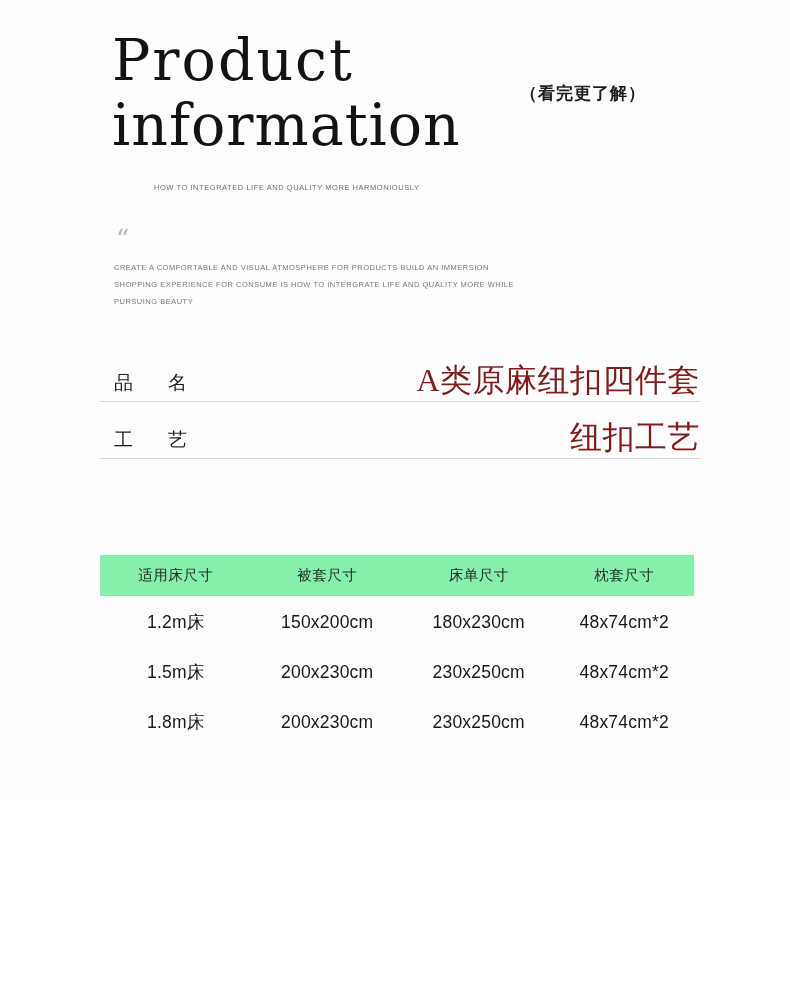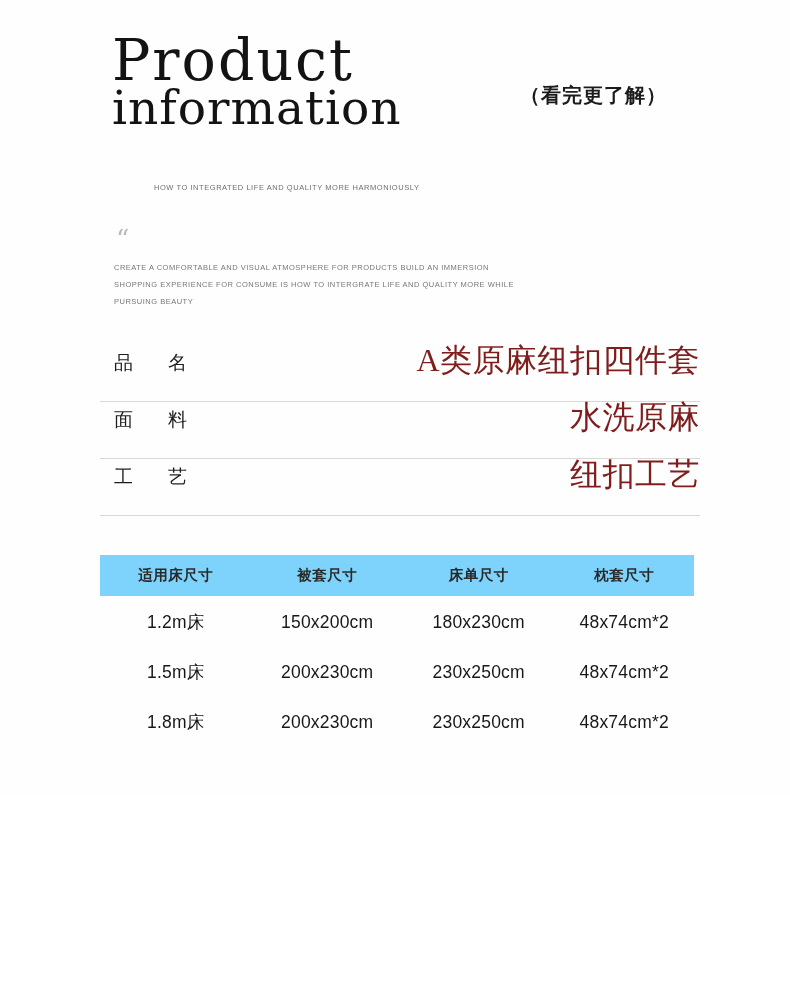--- a/index.html
+++ b/index.html
@@ -38,31 +38,31 @@
     color: #131313;
     line-height: 0.92;
   }
 
   .title-1 {
     font-size: 57px;
     letter-spacing: 2px;
   }
 
   .title-2 {
-    font-size: 47px;
-    letter-spacing: 1px;
-    margin-top: 0;
+    font-size: 57px;
+    letter-spacing: 1px;
+    margin-top: 13px;
   }
 
   .badge {
     position: absolute;
     left: 520px;
     top: 82px;
     font-family: Liberation Sans, sans-serif;
-    font-size: 20px;
+    font-size: 17px;
     font-weight: 700;
     color: #1b1b1b;
     letter-spacing: 1px;
   }
 
   .subtitle {
     position: absolute;
     left: 114px;
     top: 183px;
     font-size: 7.5px;
@@ -100,21 +100,21 @@
     left: 100px;
     top: 355px;
     width: 600px;
   }
 
   .spec-row {
     display: flex;
     align-items: flex-end;
     justify-content: space-between;
     border-bottom: 1px solid #d8d8d8;
-    padding-bottom: 25px;
+    padding-bottom: 5px;
     margin-bottom: 0;
     height: 47px;
     box-sizing: border-box;
   }
   .spec-row.second { margin-top: 10px; }
   .spec-row.third  { margin-top: 10px; }
 
   .spec-label {
     font-size: 19px;
     letter-spacing: 8px;
@@ -134,23 +134,23 @@
   
   .size-table {
     position: absolute;
     left: 100px;
     top: 555px;
     width: 594px;
     border-collapse: collapse;
   }
 
   .size-table thead th {
-    background: #7dd3fc;
+    background: #86efac;
     font-size: 14.5px;
-    font-weight: 700;
+    font-weight: 400;
     color: #2a2a2a;
     padding: 11px 0 11px 0;
     text-align: center;
     letter-spacing: 0.5px;
   }
 
   .size-table tbody td {
     font-size: 17.5px;
     color: #181818;
     text-align: center;
@@ -180,24 +180,20 @@
 
   <div class="quote-mark">“</div>
 
   <div class="blurb">CREATE A COMFORTABLE AND VISUAL ATMOSPHERE FOR PRODUCTS BUILD AN IMMERSION SHOPPING EXPERIENCE FOR CONSUME IS HOW TO INTERGRATE LIFE AND QUALITY MORE WHILE PURSUING BEAUTY</div>
 
   <div class="specs">
     <div class="spec-row first">
       <span class="spec-label">品　名</span>
       <span class="spec-value">A类原麻纽扣四件套</span>
     </div>
-    <div class="spec-row second">
-      <span class="spec-label">面　料</span>
-      <span class="spec-value">水洗原麻</span>
-    </div>
     <div class="spec-row third">
       <span class="spec-label">工　艺</span>
       <span class="spec-value">纽扣工艺</span>
     </div>
   </div>
 
   <table class="size-table">
     <thead>
       <tr>
         <th class="col-0">适用床尺寸</th>

